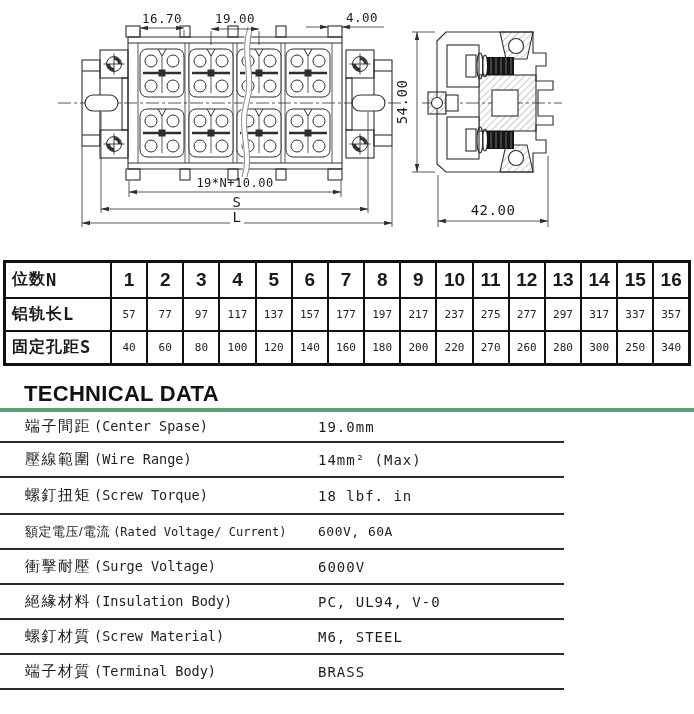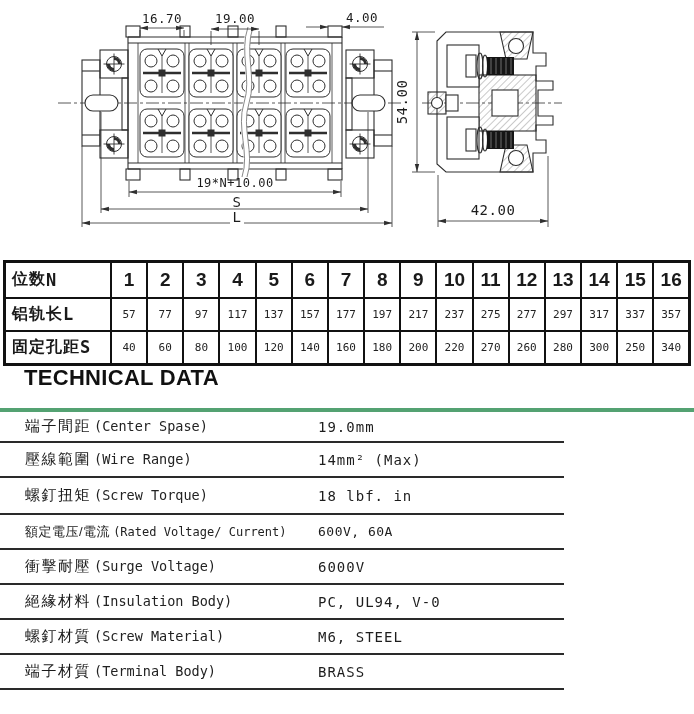--- a/index.html
+++ b/index.html
@@ -18,21 +18,21 @@
   .size-table tr:nth-child(1){height:36px;}
   .size-table tr:nth-child(2){height:33px;border-radius:13px;}
   .size-table tr:nth-child(3){height:34px;border-radius:17px;}
   .size-table .num-head{font-size:19px;font-weight:600;}
   .size-table .val{font-family:"DejaVu Sans Mono",monospace;font-size:11px;color:#222;}
   .rhwrap{display:flex;justify-content:flex-start;align-items:center;padding:0 9px 0 6px;}
   .rhwrap .cnh{font-size:16px;font-weight:600;letter-spacing:1px;}
   .rhwrap .symh{font-size:17px;font-weight:600;font-family:"DejaVu Sans Mono",monospace;}
 
   
-  .tech-title{position:absolute;top:352px;left:24px;font-size:22px;font-weight:bold;
+  .tech-title{position:absolute;top:368px;left:24px;font-size:22px;font-weight:bold;
               letter-spacing:0.3px;color:#111;}
   .accent-rule{position:absolute;top:395px;left:0;width:694px;height:4px;background:#54a272;}
   .spec-table{position:absolute;top:399px;left:0;width:564px;}
   .spec-row{position:relative;box-sizing:border-box;height:35px;border-bottom:2px solid #2a2a2a;
             display:flex;align-items:center;}
   .spec-row:nth-child(1){height:31px;}
   .spec-row:nth-child(3){height:37px;}
   .spec-row:nth-child(9){height:36px;}
   .spec-label{margin-left:25px;white-space:nowrap;}
   .spec-label .cn{font-size:15px;font-weight:500;letter-spacing:1.5px;}

